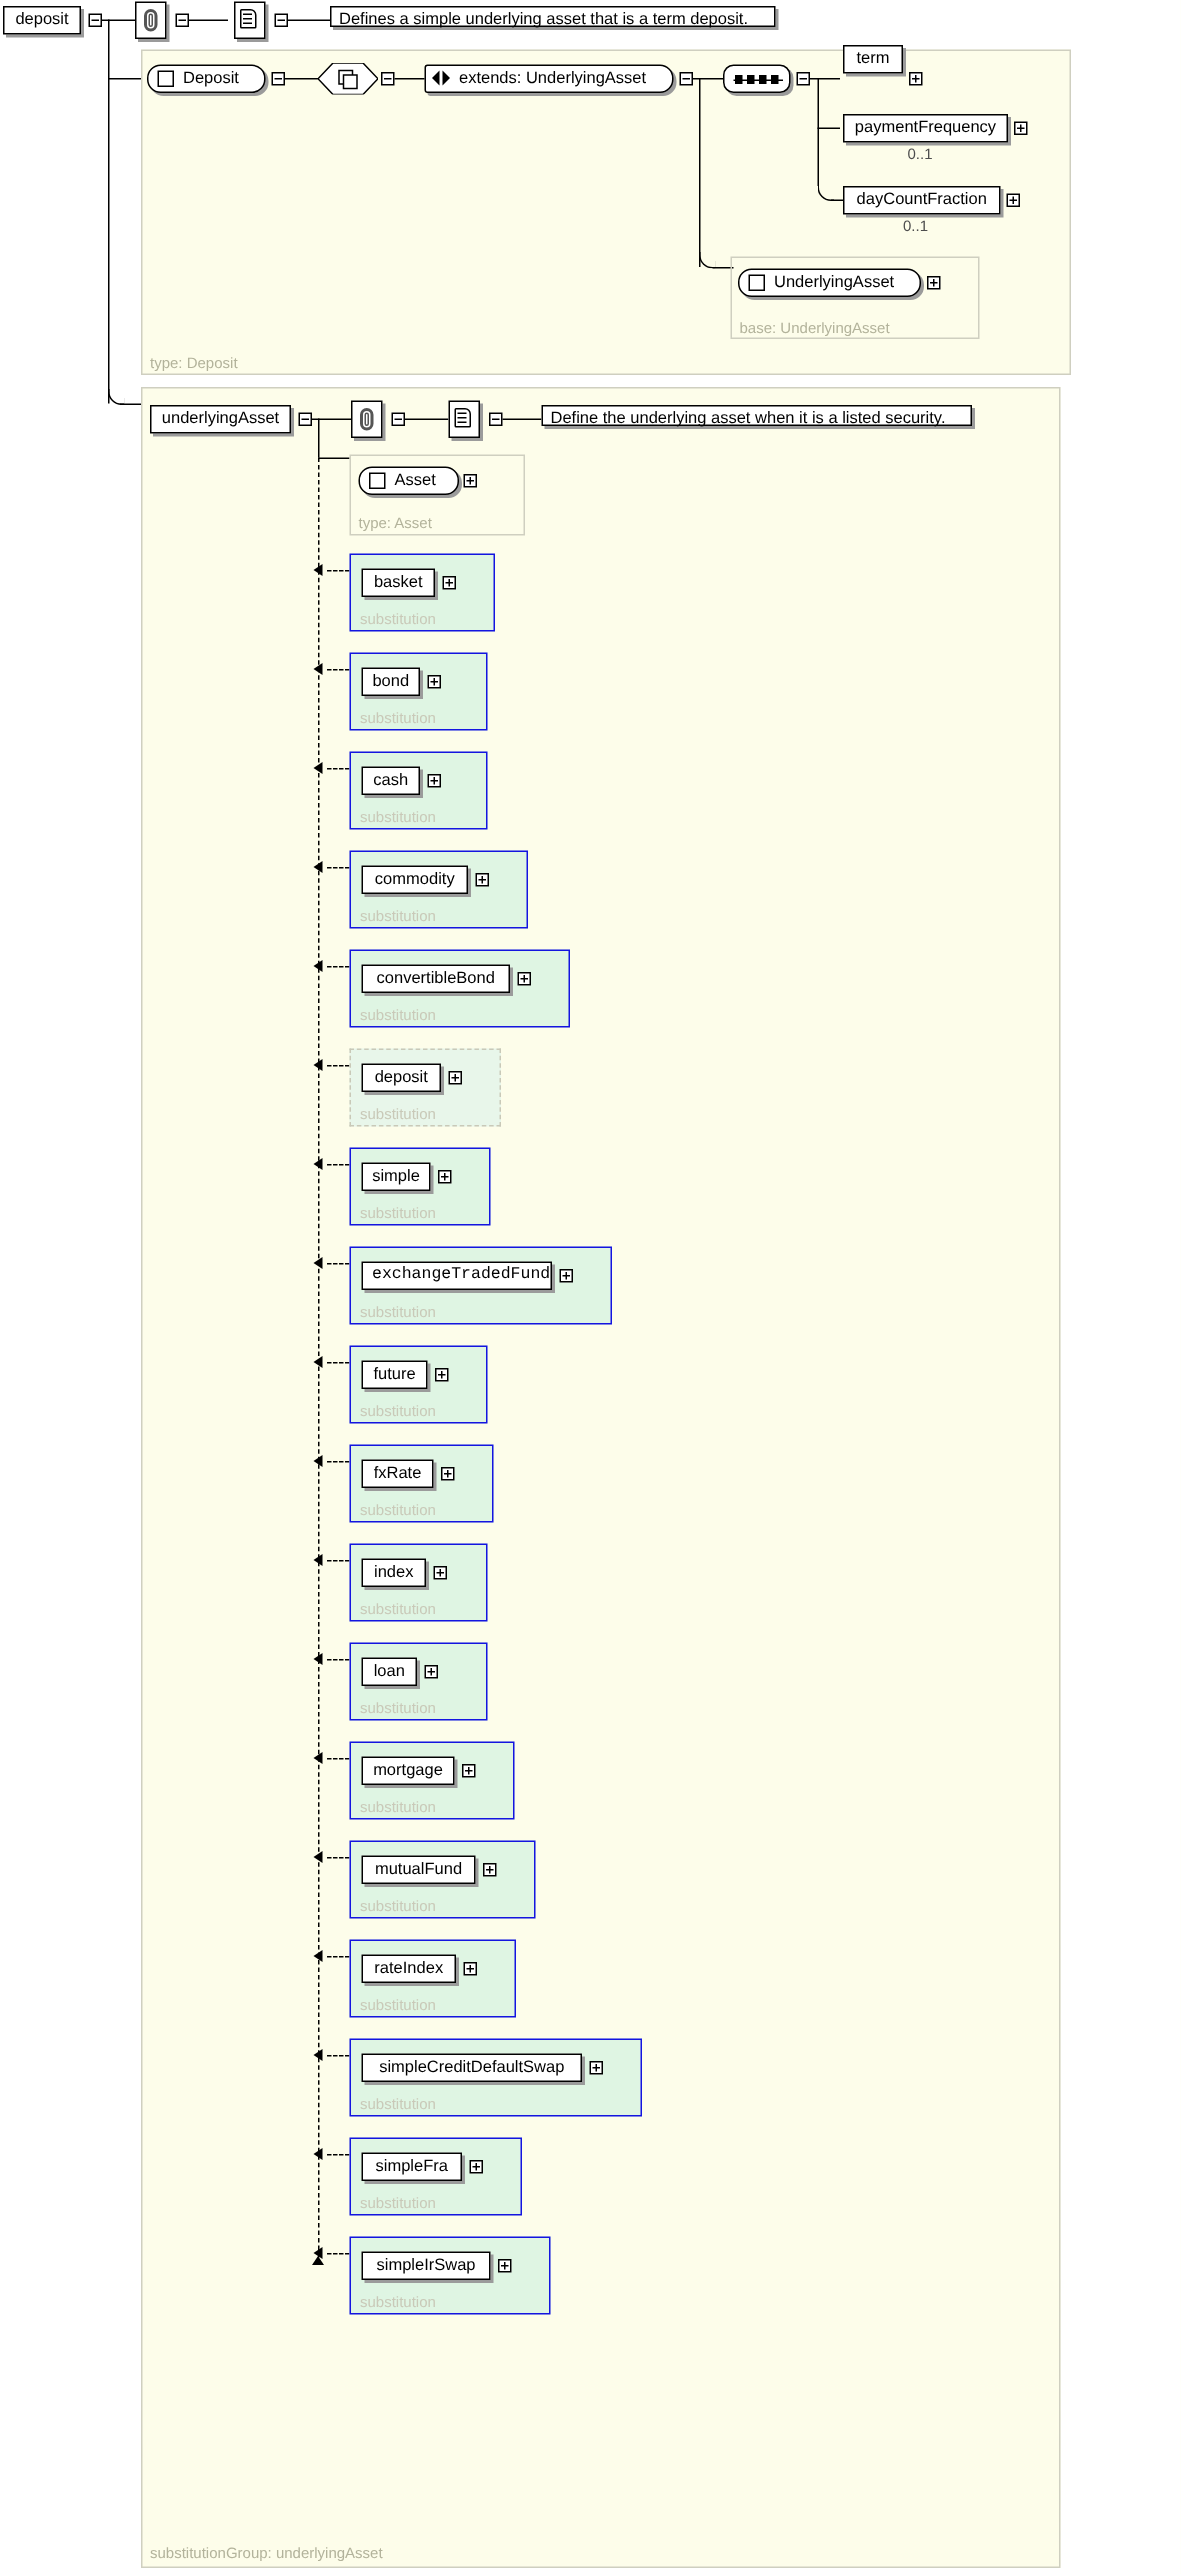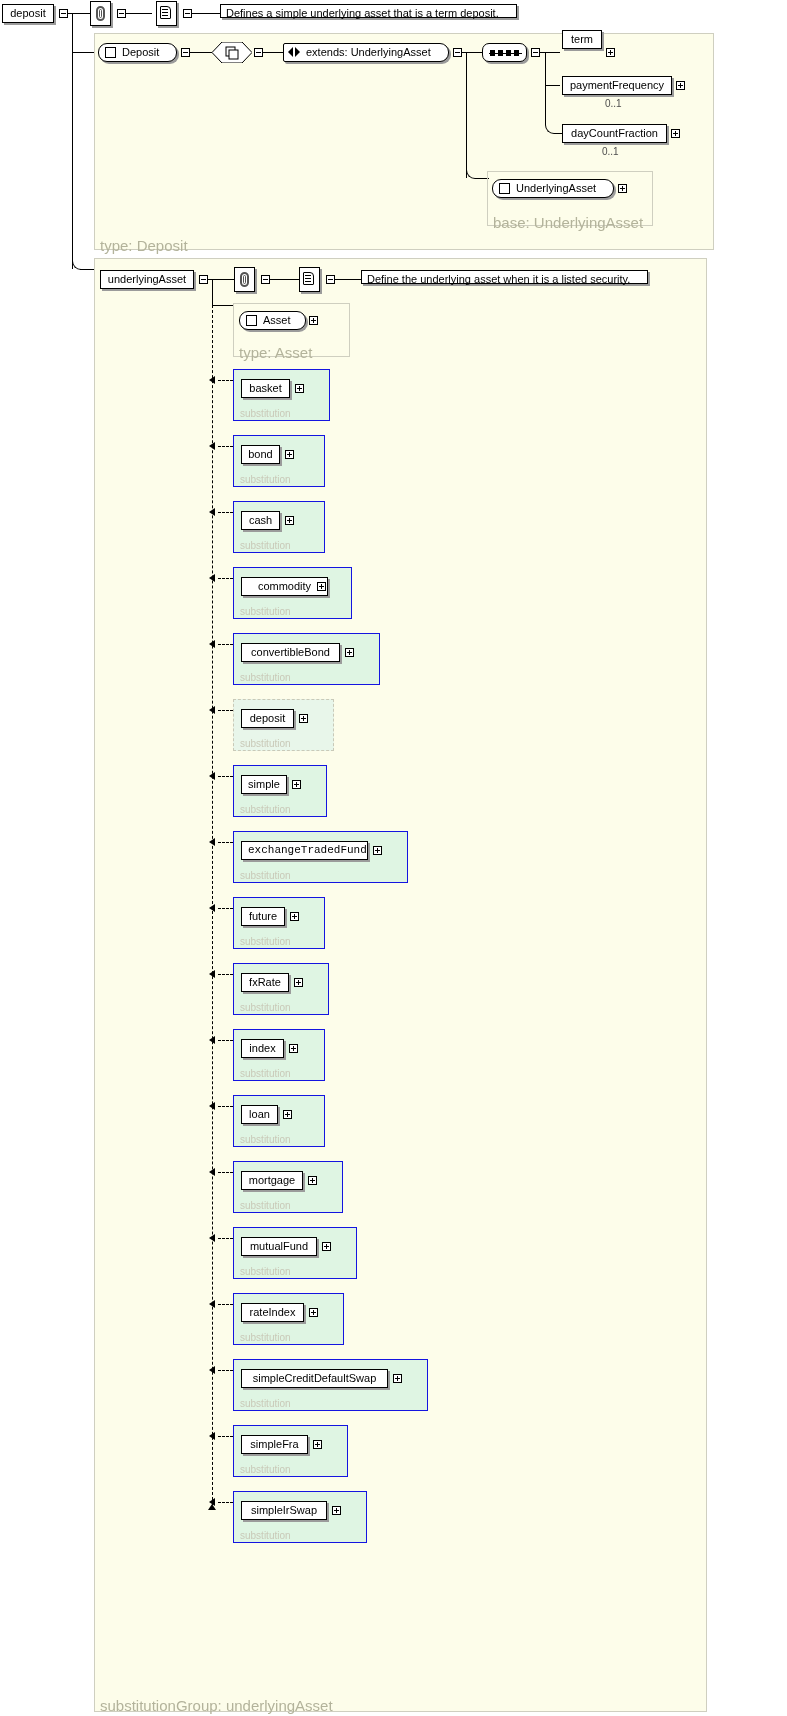--- a/index.html
+++ b/index.html
@@ -173,21 +173,21 @@
 
   
   .panel{
     position:absolute;
     box-sizing:border-box;
     border:1px solid #cfcfc0;
     background:#fdfdea;
   }
   .panel-note{
     position:absolute;
-    font-size:15px;
+    font-size:10px;
     color:#b3b39b;
     white-space:nowrap;
   }
   .subpanel{
     position:absolute;
     box-sizing:border-box;
     border:1px solid #cfcfc0;
     background:transparent;
   }
 
@@ -394,21 +394,21 @@
       <div class="subst" style="left: 233px; top: 501px; width: 92px; height: 52px;">
         <div class="subst-label">substitution</div>
       </div>
       <div class="ebox" style="left: 241px; top: 511px; width: 39px;">cash</div>
       <div class="tog plus" style="left: 285px; top: 516px;"></div>
       <div class="dash" style="left: 218px; top: 578px; width: 15px;"></div>
       <div class="arrow" style="left: 209px; top: 574px;"></div>
       <div class="subst" style="left: 233px; top: 567px; width: 119px; height: 52px;">
         <div class="subst-label">substitution</div>
       </div>
-      <div class="ebox" style="left: 241px; top: 577px; width: 87px;">commodity</div>
+      <div class="ebox" style="left: 241px; top: 577px; width: 71px;">commodity</div>
       <div class="tog plus" style="left: 317px; top: 582px;"></div>
       <div class="dash" style="left: 218px; top: 644px; width: 15px;"></div>
       <div class="arrow" style="left: 209px; top: 640px;"></div>
       <div class="subst" style="left: 233px; top: 633px; width: 147px; height: 52px;">
         <div class="subst-label">substitution</div>
       </div>
       <div class="ebox" style="left: 241px; top: 643px; width: 99px;">convertibleBond</div>
       <div class="tog plus" style="left: 345px; top: 648px;"></div>
       <div class="dash" style="left: 218px; top: 710px; width: 15px;"></div>
       <div class="arrow" style="left: 209px; top: 706px;"></div>

